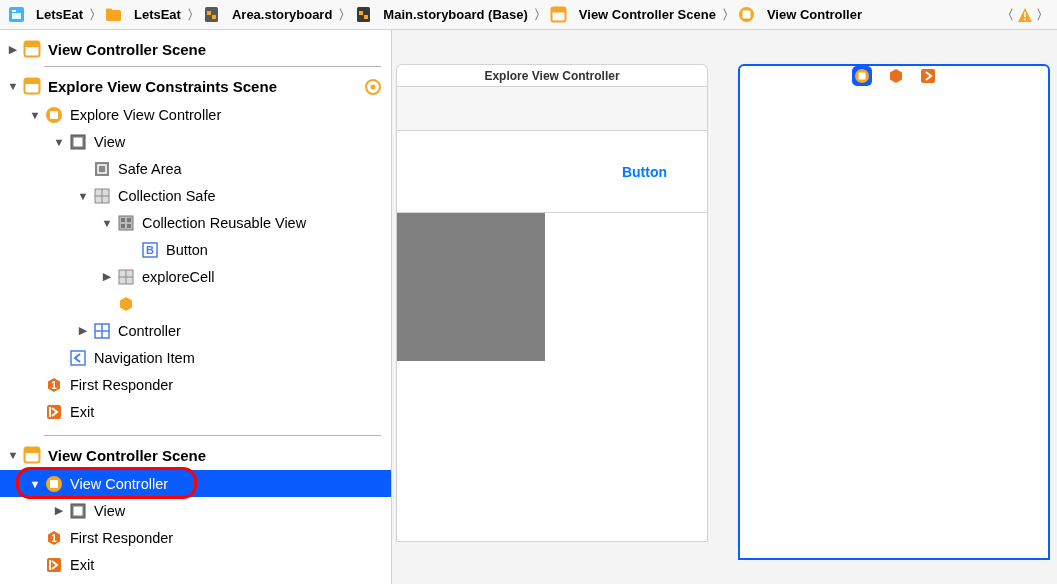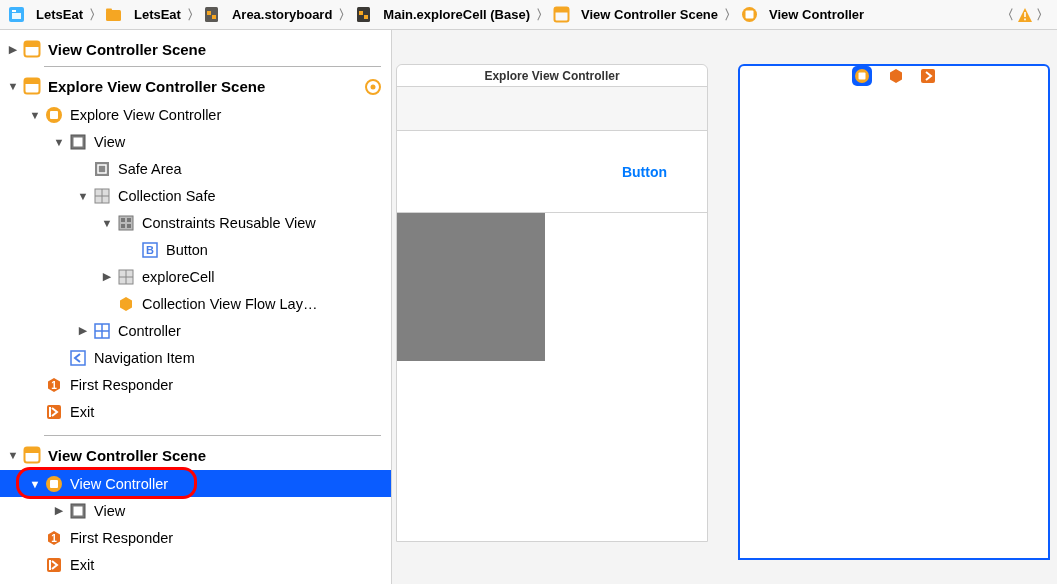--- a/index.html
+++ b/index.html
@@ -242,21 +242,21 @@
   <span class="crumb-separator">〉</span>
 
   <span class="crumb">
     <span class="icon-slot">
       <svg width="17" height="17">
           <rect x="2" y="1" width="13" height="15" rx="1.5" fill="#3b3935"></rect>
           <rect x="4" y="5" width="4" height="4" fill="#f5a623"></rect>
           <rect x="9" y="9" width="4" height="4" fill="#f5a623"></rect>
         </svg>
     </span>
-    <span class="crumb-text">Main.exploreCell (Base)</span>
+    <span class="crumb-text">Main.storyboard (Base)</span>
   </span>
   <span class="crumb-separator">〉</span>
 
   <span class="crumb">
     <span class="icon-slot">
       <svg width="17" height="17">
           <rect x="1.5" y="1.5" width="14" height="14" rx="2" fill="none" stroke="#f5a623" stroke-width="2"></rect>
           <rect x="1.5" y="1.5" width="14" height="5" fill="#f5a623"></rect>
         </svg>
     </span>
@@ -305,21 +305,21 @@
 
     <div class="row scene-header-row">
       <span class="indent" style="width:6px"></span>
       <span class="disclosure">▼</span>
       <span class="icon-slot">
         <svg width="18" height="18">
             <rect x="1.5" y="1.5" width="15" height="15" rx="2.5" fill="none" stroke="#f5a623" stroke-width="2"></rect>
             <rect x="1.5" y="1.5" width="15" height="5.5" fill="#f5a623"></rect>
           </svg>
       </span>
-      <span class="row-label">Explore View Controller Scene</span>
+      <span class="row-label">Explore View Constraints Scene</span>
       <span class="target-circle">
         <svg width="16" height="16">
             <circle cx="8" cy="8" r="7" fill="none" stroke="#f5a623" stroke-width="2"></circle>
             <circle cx="8" cy="8" r="2.5" fill="#f5a623"></circle>
           </svg>
       </span>
     </div>
 
     <div class="row">
       <span class="indent" style="width:28px"></span>
@@ -375,21 +375,21 @@
       <span class="disclosure">▼</span>
       <span class="icon-slot">
         <svg width="18" height="18">
             <rect x="2" y="2" width="14" height="14" fill="#bbb" stroke="#777"></rect>
             <rect x="4" y="4" width="4" height="4" fill="#777"></rect>
             <rect x="10" y="4" width="4" height="4" fill="#777"></rect>
             <rect x="4" y="10" width="4" height="4" fill="#777"></rect>
             <rect x="10" y="10" width="4" height="4" fill="#777"></rect>
           </svg>
       </span>
-      <span class="row-label">Constraints Reusable View</span>
+      <span class="row-label">Collection Reusable View</span>
     </div>
 
     <div class="row">
       <span class="indent" style="width:124px"></span>
       <span class="disclosure blank">▼</span>
       <span class="icon-slot">
         <svg width="18" height="18">
             <rect x="2" y="2" width="14" height="14" fill="#fff" stroke="#4a7fe8" stroke-width="1.5"></rect>
             <text x="9" y="13" text-anchor="middle" font-size="11" font-weight="700" fill="#4a7fe8">B</text>
           </svg>
@@ -411,21 +411,20 @@
     </div>
 
     <div class="row">
       <span class="indent" style="width:100px"></span>
       <span class="disclosure blank">▼</span>
       <span class="icon-slot">
         <svg width="18" height="18">
             <polygon points="9,2 15,5.5 15,12.5 9,16 3,12.5 3,5.5" fill="#f5a623"></polygon>
           </svg>
       </span>
-      <span class="row-label">Collection View Flow Lay…</span>
     </div>
 
     <div class="row">
       <span class="indent" style="width:76px"></span>
       <span class="disclosure">▶</span>
       <span class="icon-slot">
         <svg width="18" height="18">
             <rect x="2" y="2" width="14" height="14" fill="#fff" stroke="#4a7fe8" stroke-width="1.5"></rect>
             <line x1="9" y1="2" x2="9" y2="16" stroke="#4a7fe8" stroke-width="1.5"></line>
             <line x1="2" y1="9" x2="16" y2="9" stroke="#4a7fe8" stroke-width="1.5"></line>

